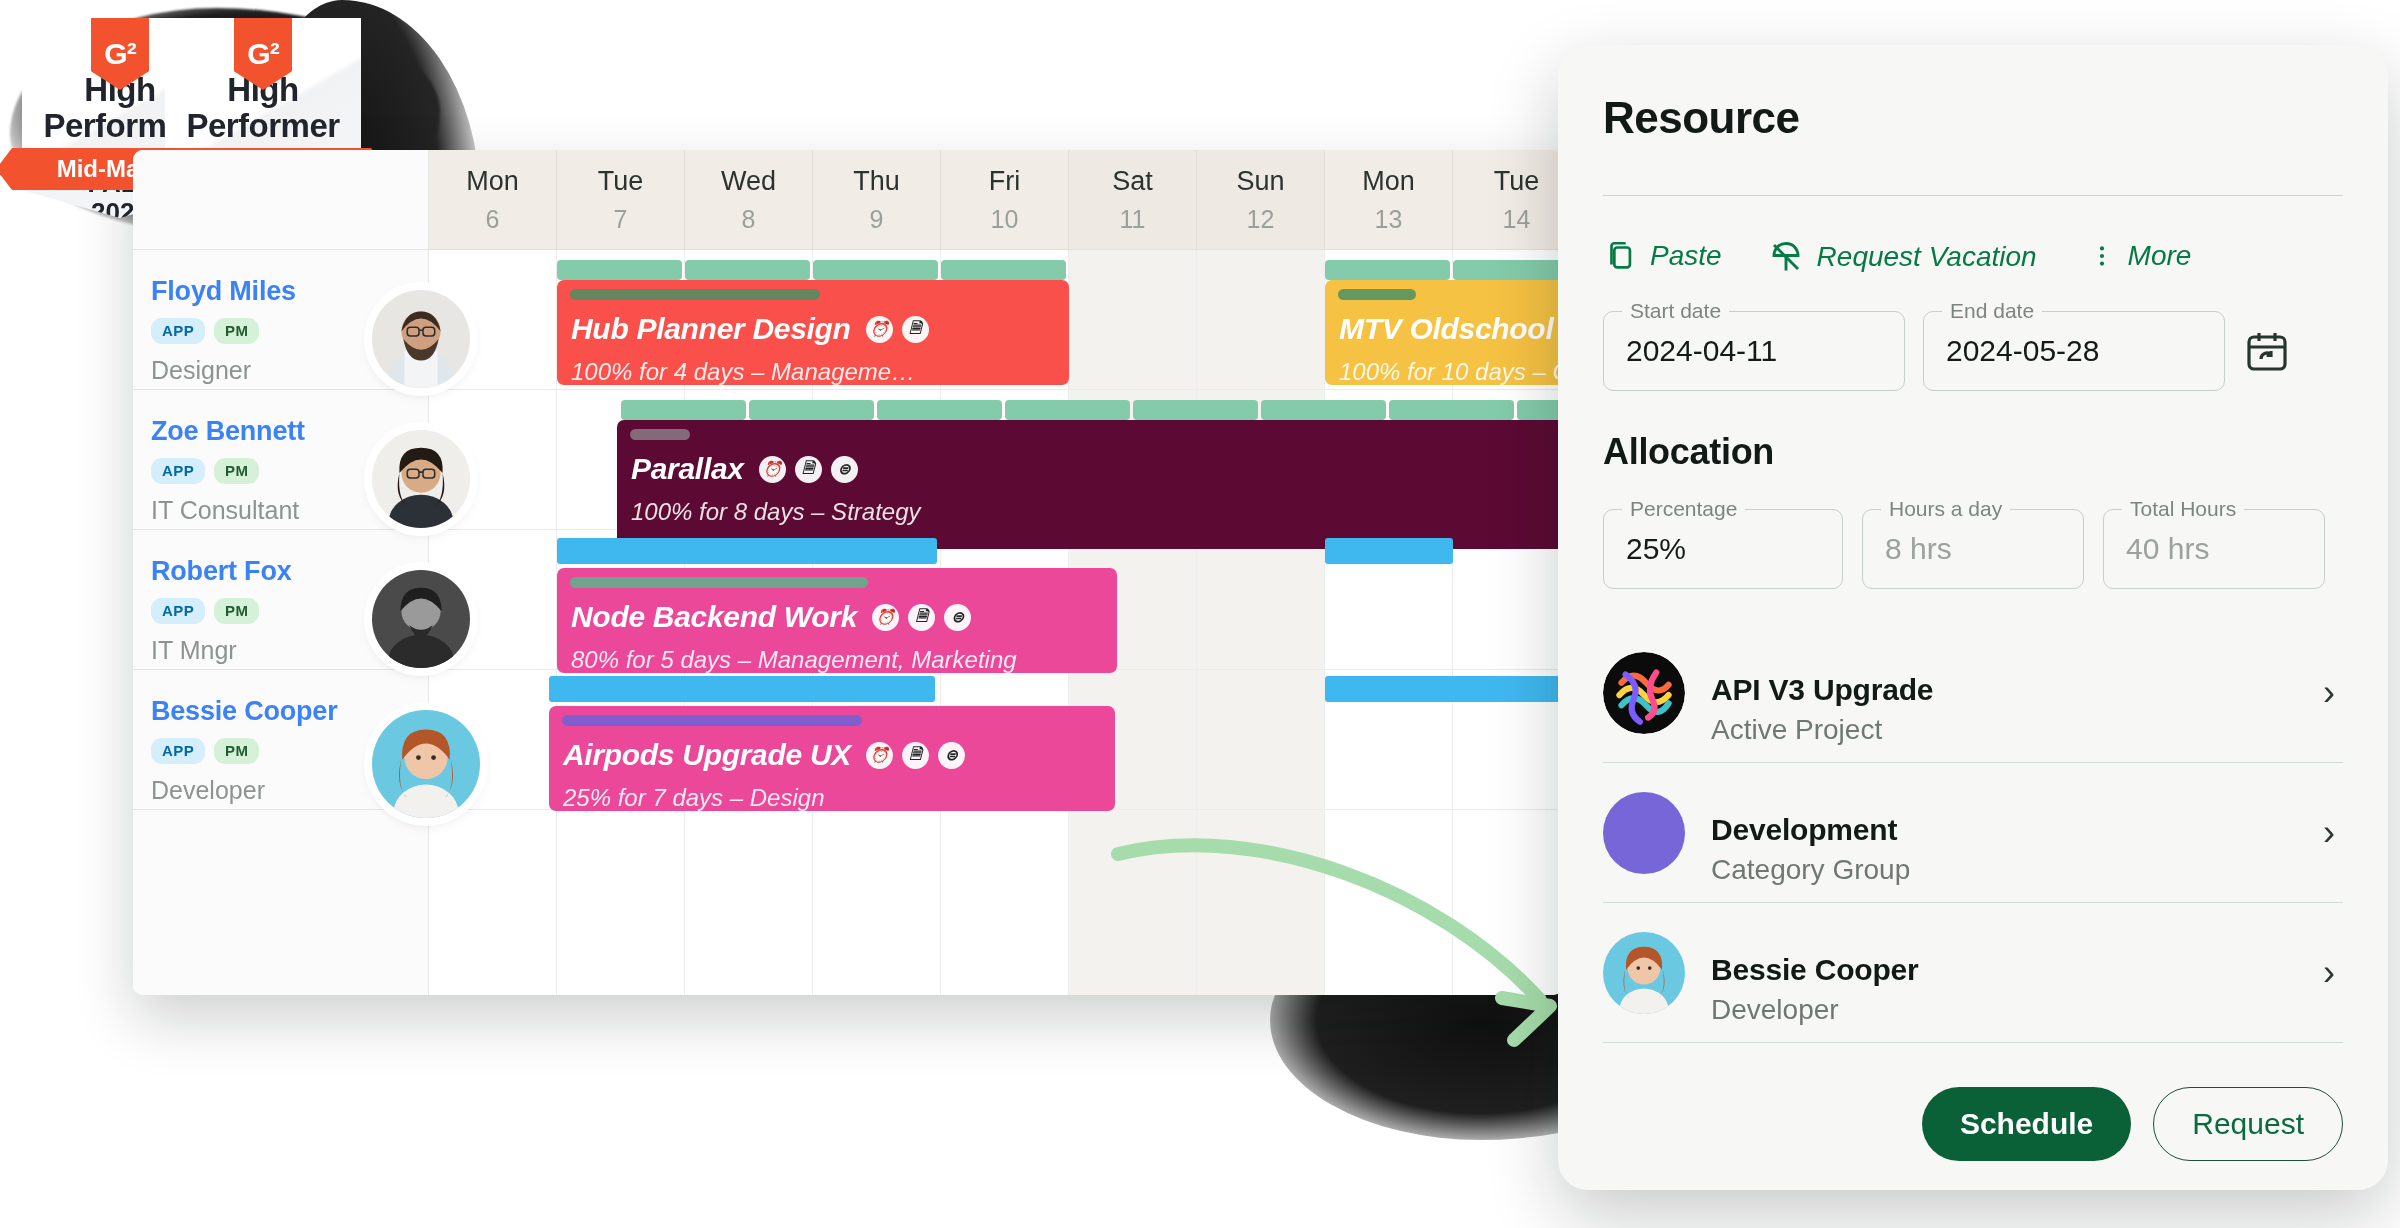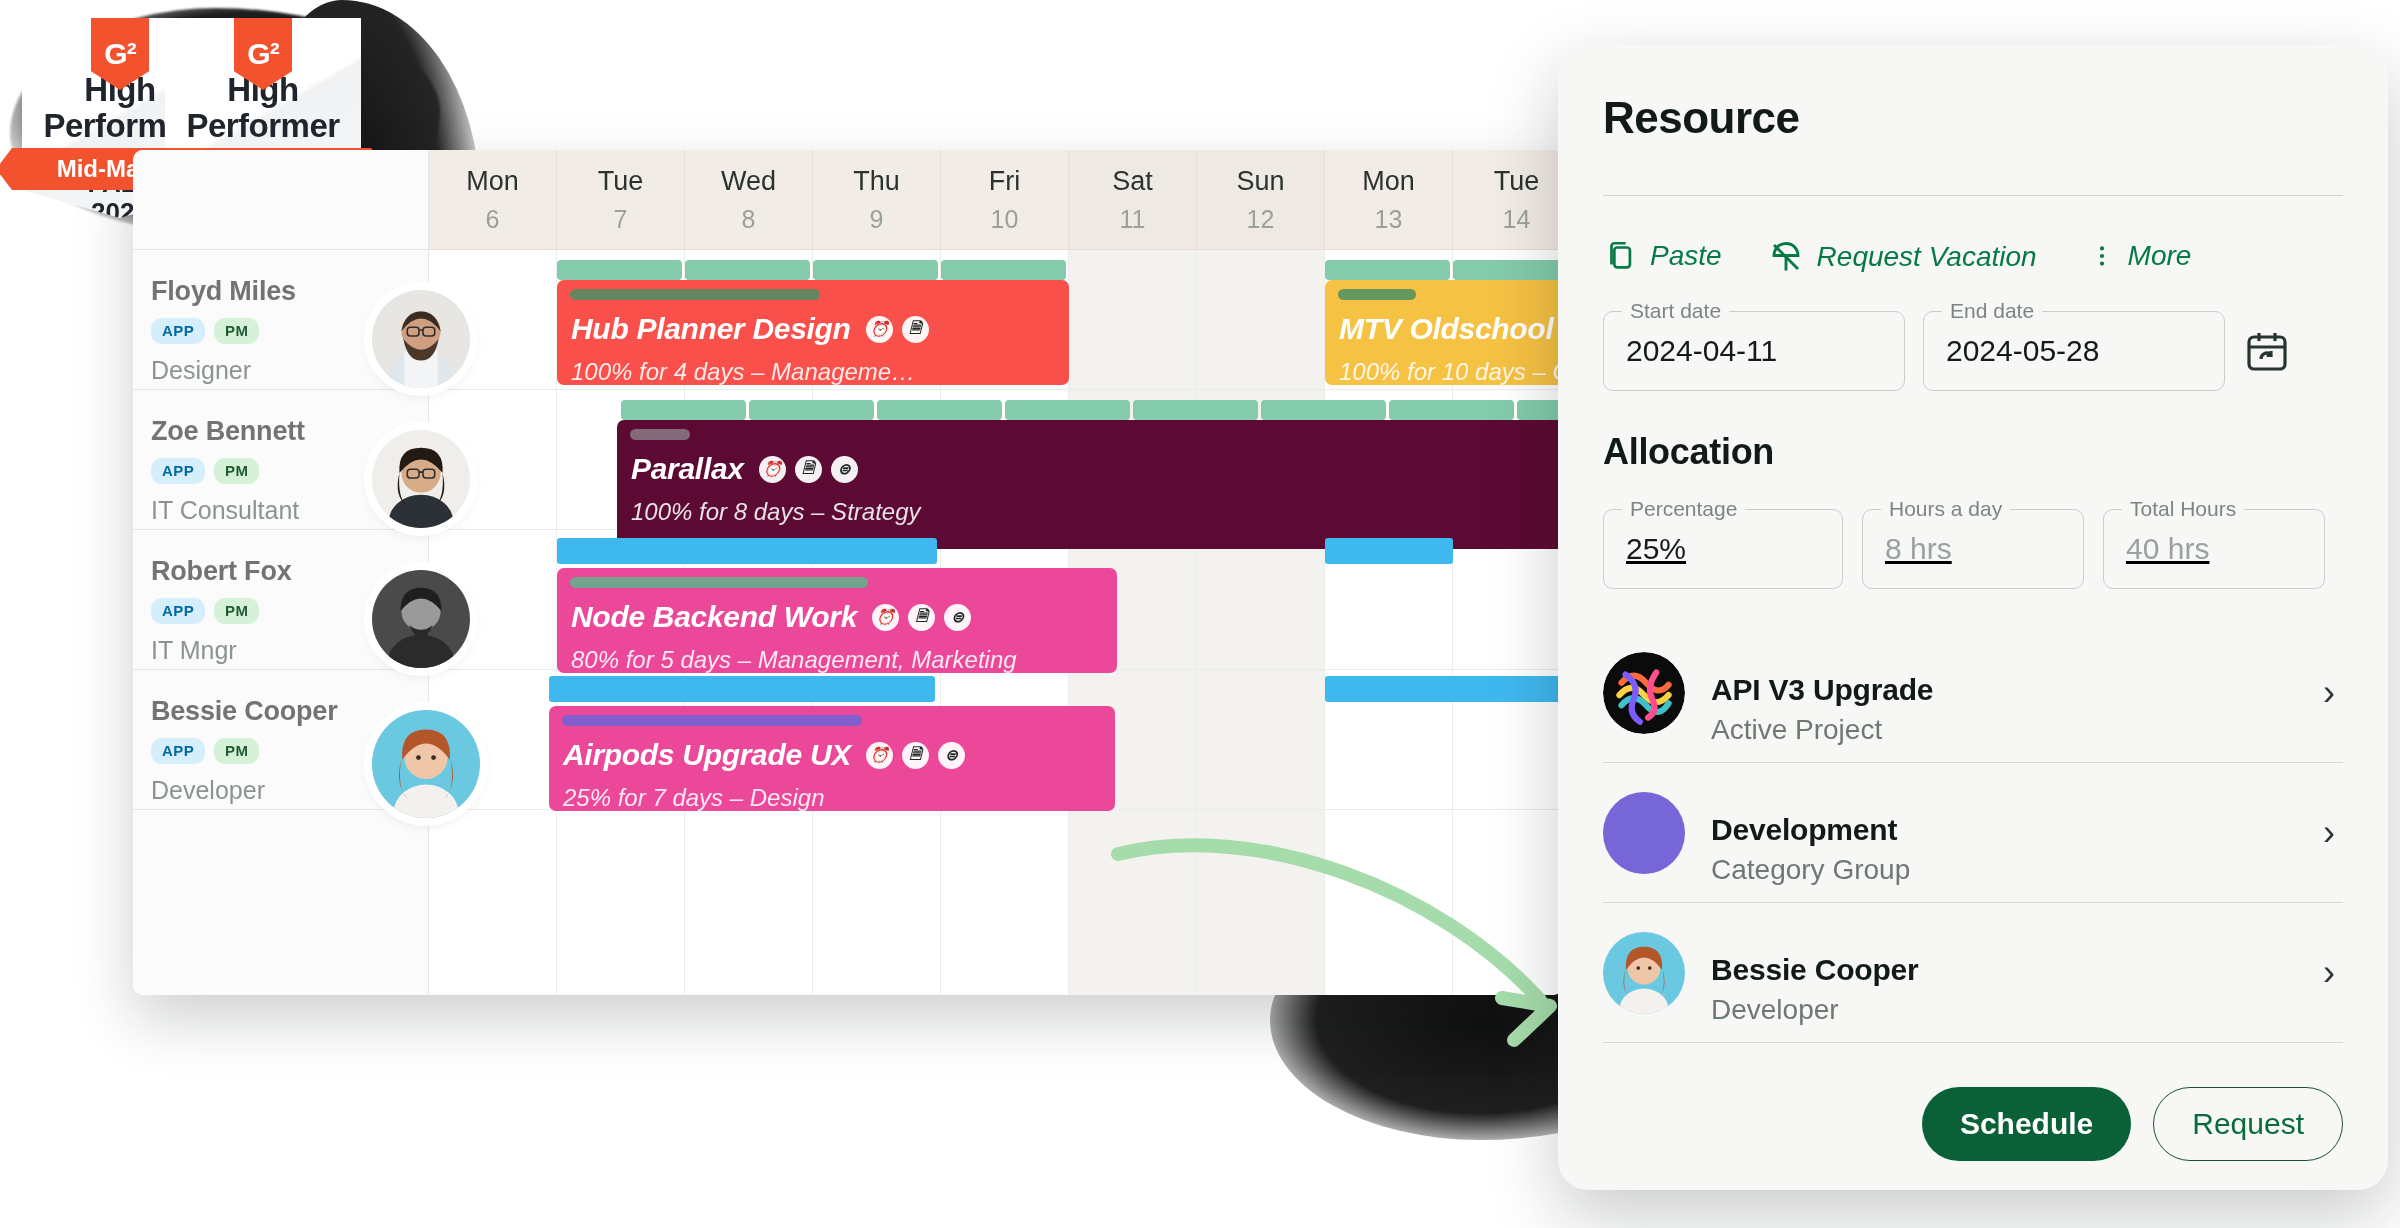--- a/index.html
+++ b/index.html
@@ -22,21 +22,21 @@
   
   .scheduler { position:absolute; left:133px; top:150px; width:1430px; height:845px;
                background:#ffffff; border-radius:10px; overflow:hidden;
                box-shadow: 0 24px 60px rgba(10,20,15,.20); }
   .sched-inner { display:flex; height:100%; }
 
   
   .res-col { width:296px; flex:0 0 296px; background:#fbfbfc; border-right:1px solid #e4e8e6; position:relative; z-index:3; }
   .res-head { height:100px; border-bottom:1px solid #e2e7e4; background:#fbfbfc; }
   .res-row { height:140px; border-bottom:1px solid #dfe8e2; padding:26px 18px 0 18px; position:relative; }
-  .res-name { font-size:27px; font-weight:700; color:#737373; letter-spacing:-.2px; }
+  .res-name { font-size:27px; font-weight:700; color:#3b82f6; letter-spacing:-.2px; }
   .res-badges { display:flex; gap:9px; margin-top:11px; }
   .badge { font-size:15px; font-weight:700; padding:4px 11px 5px; border-radius:11px; letter-spacing:.4px; }
   .badge.app { background:#d5eefb; color:#0369a1; }
   .badge.pm  { background:#d5f2d9; color:#235c33; }
   .res-role { margin-top:12px; font-size:25px; color:#8b9490; font-weight:400; }
 
   
   .avatar { position:absolute; border-radius:50%; overflow:hidden; z-index:6;
             box-shadow:0 0 0 8px #ffffff, 0 4px 14px rgba(0,0,0,.17); }
 
@@ -94,21 +94,21 @@
   .field { position:relative; border:1px solid #c6cfca; border-radius:10px; height:80px;
            display:flex; align-items:center; padding:0 22px; }
   .field > .flabel { position:absolute; top:-13px; left:18px; background:#f7f7f6; padding:0 8px;
                      font-size:21px; color:#7c8681; }
   .field .fval { font-size:30px; color:#131a18; }
   .field .fval.muted { color:#9aa29e; }
   .f-start { width:302px; } .f-end { width:302px; }
 
   .sec-title { font-size:36px; font-weight:700; color:#121a18; margin-top:40px; letter-spacing:-.3px; }
 
-  .alloc { display:flex; gap:19px; margin-top:36px;text-decoration:underline; }
+  .alloc { display:flex; gap:19px; margin-top:36px; }
   .f-pct { width:240px; } .f-hrs { width:222px; } .f-tot { width:222px; }
 
   .list { margin-top:34px; }
   .lrow { display:flex; align-items:center; height:140px; border-bottom:1px solid #cfdcd4; }
   .lrow:last-child { border-bottom:1px solid #cfdcd4; }
   .lav { width:82px; height:82px; border-radius:50%; overflow:hidden; flex:0 0 82px; }
   .ltxt { margin-left:26px; flex:1;margin-top:33px; }
   .lt1 { font-size:30px; font-weight:700; color:#121a18; letter-spacing:-.2px; }
   .lt2 { font-size:28px; color:#6e7873; margin-top:7px; }
   .chev { font-size:36px; color:#2c3632; font-weight:300; margin-right:8px; }

